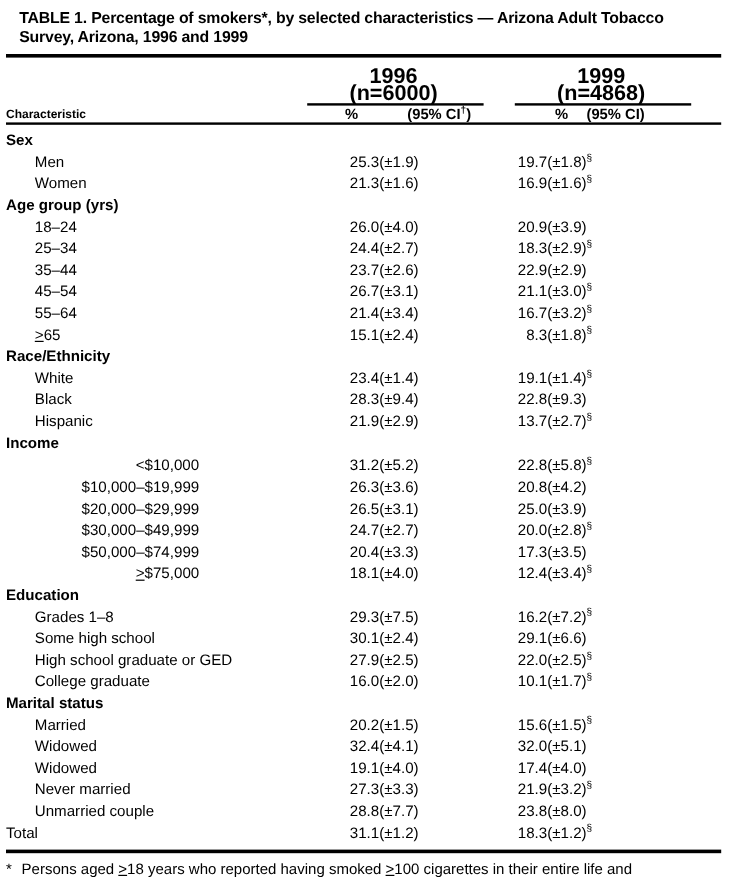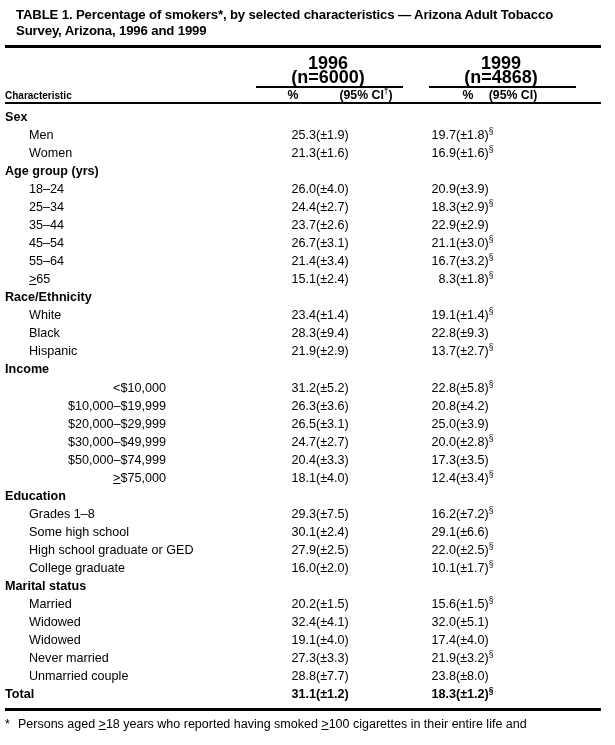--- a/index.html
+++ b/index.html
@@ -129,21 +129,21 @@
   }
   tr.item td.lbl {
     padding-left: 24px;
   }
   tr.item-money td.lbl {
     padding-left: 0;
     text-align: right;
     padding-right: 104px;
   }
   tr.total td {
-    font-weight: bold;
+    font-weight: normal;
     margin-left: 32px;
   }
   tr.total td.lbl { padding-left: 0; }
 
   .spacer-row td { line-height: 7px; font-size: 1px; }
   .spacer-sm td  { line-height: 5px; font-size: 1px; }
 
   sup.fn {
     font-size: 8.4px;
     vertical-align: super;

